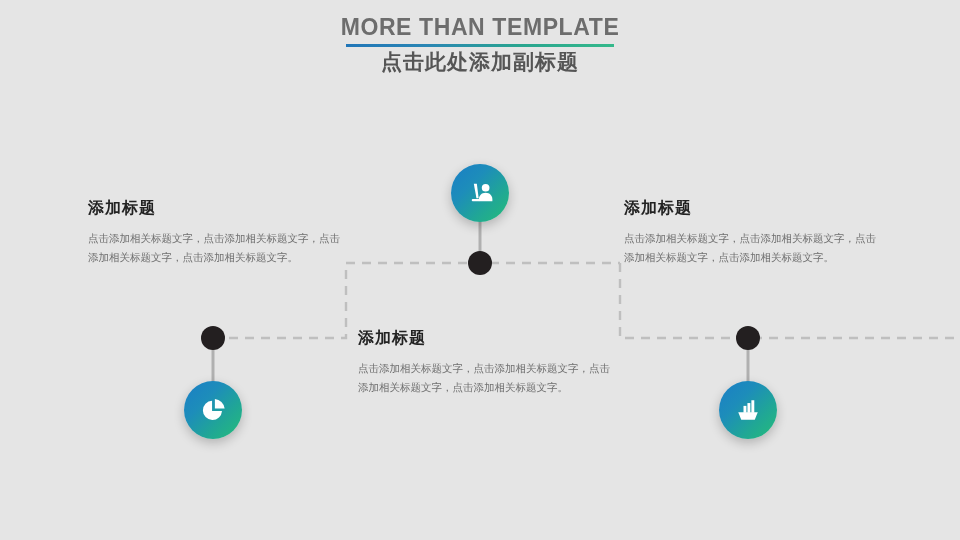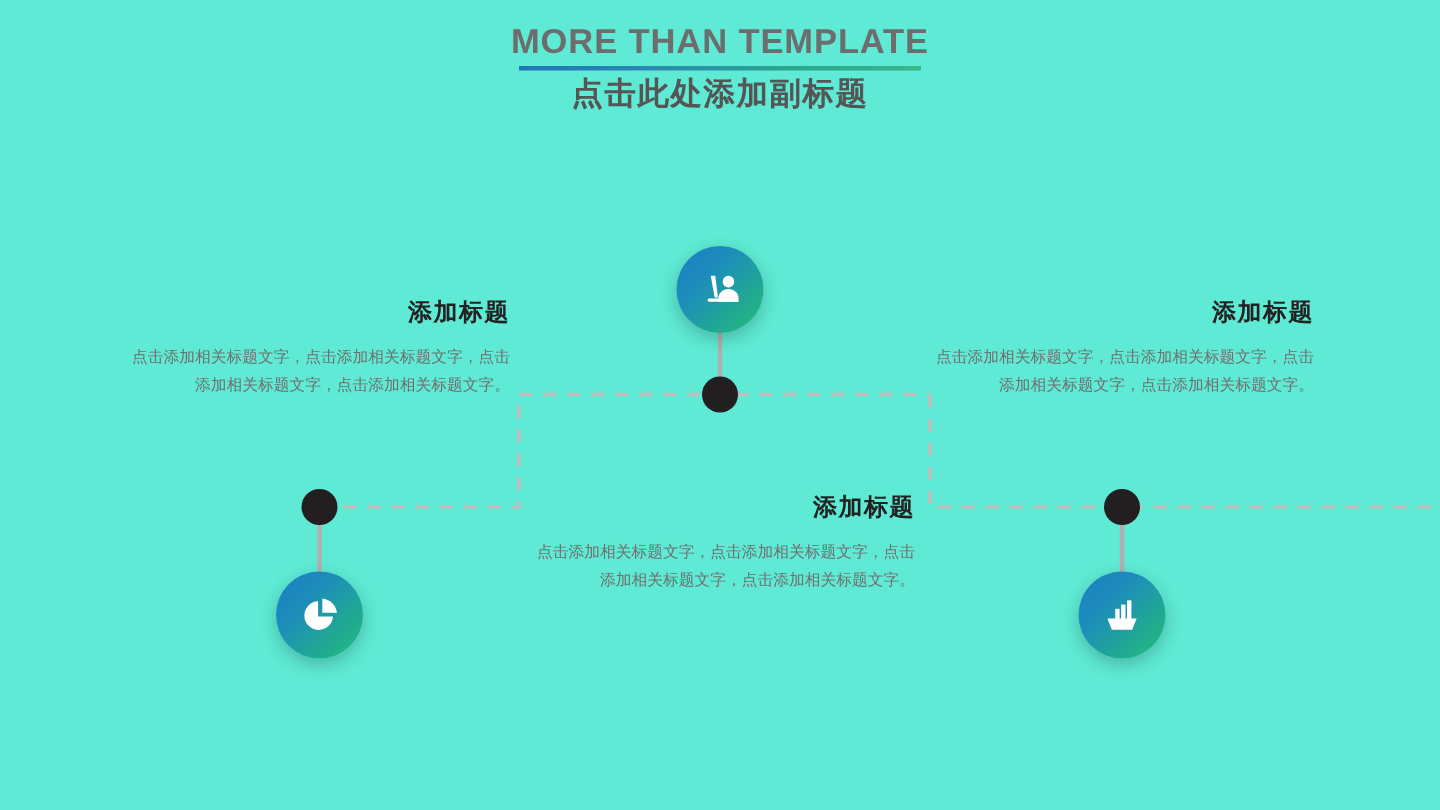--- a/index.html
+++ b/index.html
@@ -3,21 +3,21 @@
 <meta charset="utf-8">
 <style>
   html,body{margin:0;padding:0;}
   body{
     width:960px;height:540px;
     background:#ffffff;
     font-family:"Liberation Sans","DejaVu Sans",sans-serif;
     overflow:hidden;
     position:relative;
   }
-  .slide{position:absolute;inset:0;background:#5eead4;}
+  .slide{position:absolute;inset:0;background:#e5e5e5;}
 
   
   .header{position:absolute;left:0;right:0;top:14px;text-align:center;}
   .title{
     font-size:23px;font-weight:bold;letter-spacing:0.6px;
     color:#6d6d6d;line-height:26px;
     font-family:"Liberation Sans","DejaVu Sans",sans-serif;
   }
   .rule{
     width:268px;height:3px;margin:4px auto 2px auto;
@@ -26,21 +26,21 @@
   .subtitle{
     font-size:21px;font-weight:bold;color:#555555;line-height:27px;
     letter-spacing:1px;
     font-family:"DejaVu Sans","Liberation Sans",sans-serif;
   }
 
   
   .connectors{position:absolute;left:0;top:0;width:960px;height:540px;pointer-events:none;}
 
   
-  .block{position:absolute;text-align:right;}
+  .block{position:absolute;text-align:left;}
   .block-title{
     font-size:16px;font-weight:bold;color:#222222;margin:0 0 10px 0;
     letter-spacing:1px;
     font-family:"DejaVu Sans","Liberation Sans",sans-serif;
   }
   .block-body{
     font-size:10.5px;color:#6f6f6f;line-height:19px;margin:0;
     font-family:Liberation Serif, serif;
   }
   #block-left{left:88px;top:198px;width:252px;}

